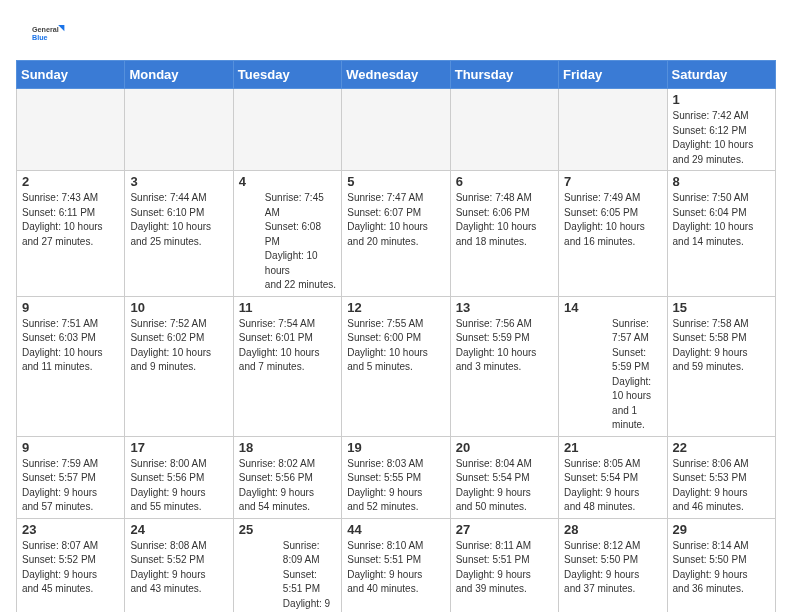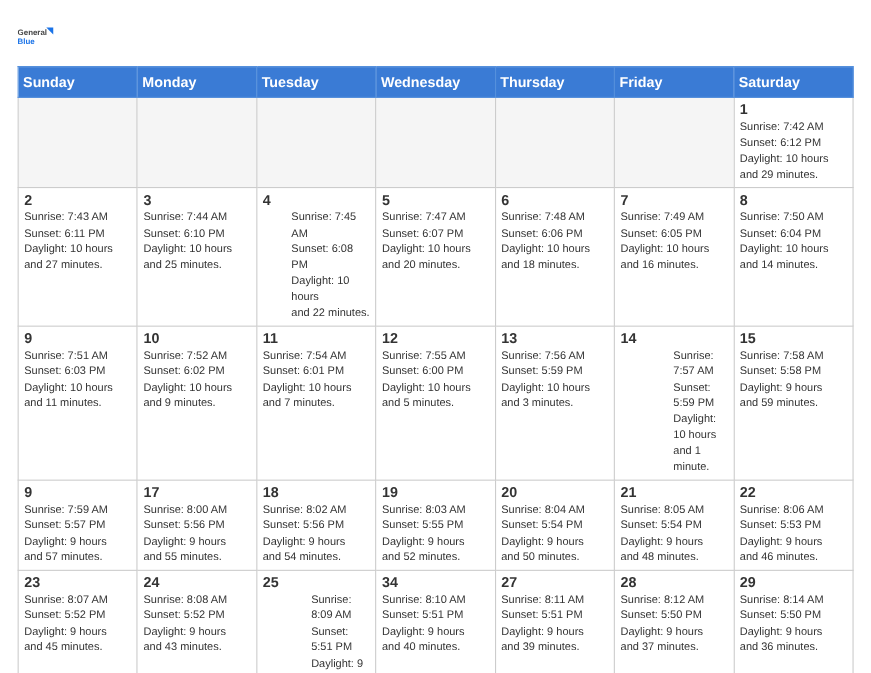--- a/index.html
+++ b/index.html
@@ -13,20 +13,21 @@
     .header-area {
       display: flex;
       justify-content: space-between;
       align-items: flex-start;
       margin-bottom: 8px;
     }
     .logo {
       display: flex;
       align-items: center;
       gap: 4px;
+      margin-left: 16px;
     }
     .logo-icon {
       width: 36px;
       height: 36px;
     }
     .title-area {
       text-align: right;
     }
     .month-title {
       font-size: 32px;
@@ -295,21 +296,21 @@
 and 43 minutes.</div>
         </td>
         <td>
           <span class="day-number">25</span>
           <div class="day-info" style="white-space: pre-line; margin-left: 44px;">Sunrise: 8:09 AM
 Sunset: 5:51 PM
 Daylight: 9 hours
 and 42 minutes.</div>
         </td>
         <td>
-          <span class="day-number">34</span>
+          <span class="day-number">44</span>
           <div class="day-info" style="white-space: pre-line;">Sunrise: 8:10 AM
 Sunset: 5:51 PM
 Daylight: 9 hours
 and 40 minutes.</div>
         </td>
         <td>
           <span class="day-number">27</span>
           <div class="day-info" style="white-space: pre-line;">Sunrise: 8:11 AM
 Sunset: 5:51 PM
 Daylight: 9 hours

